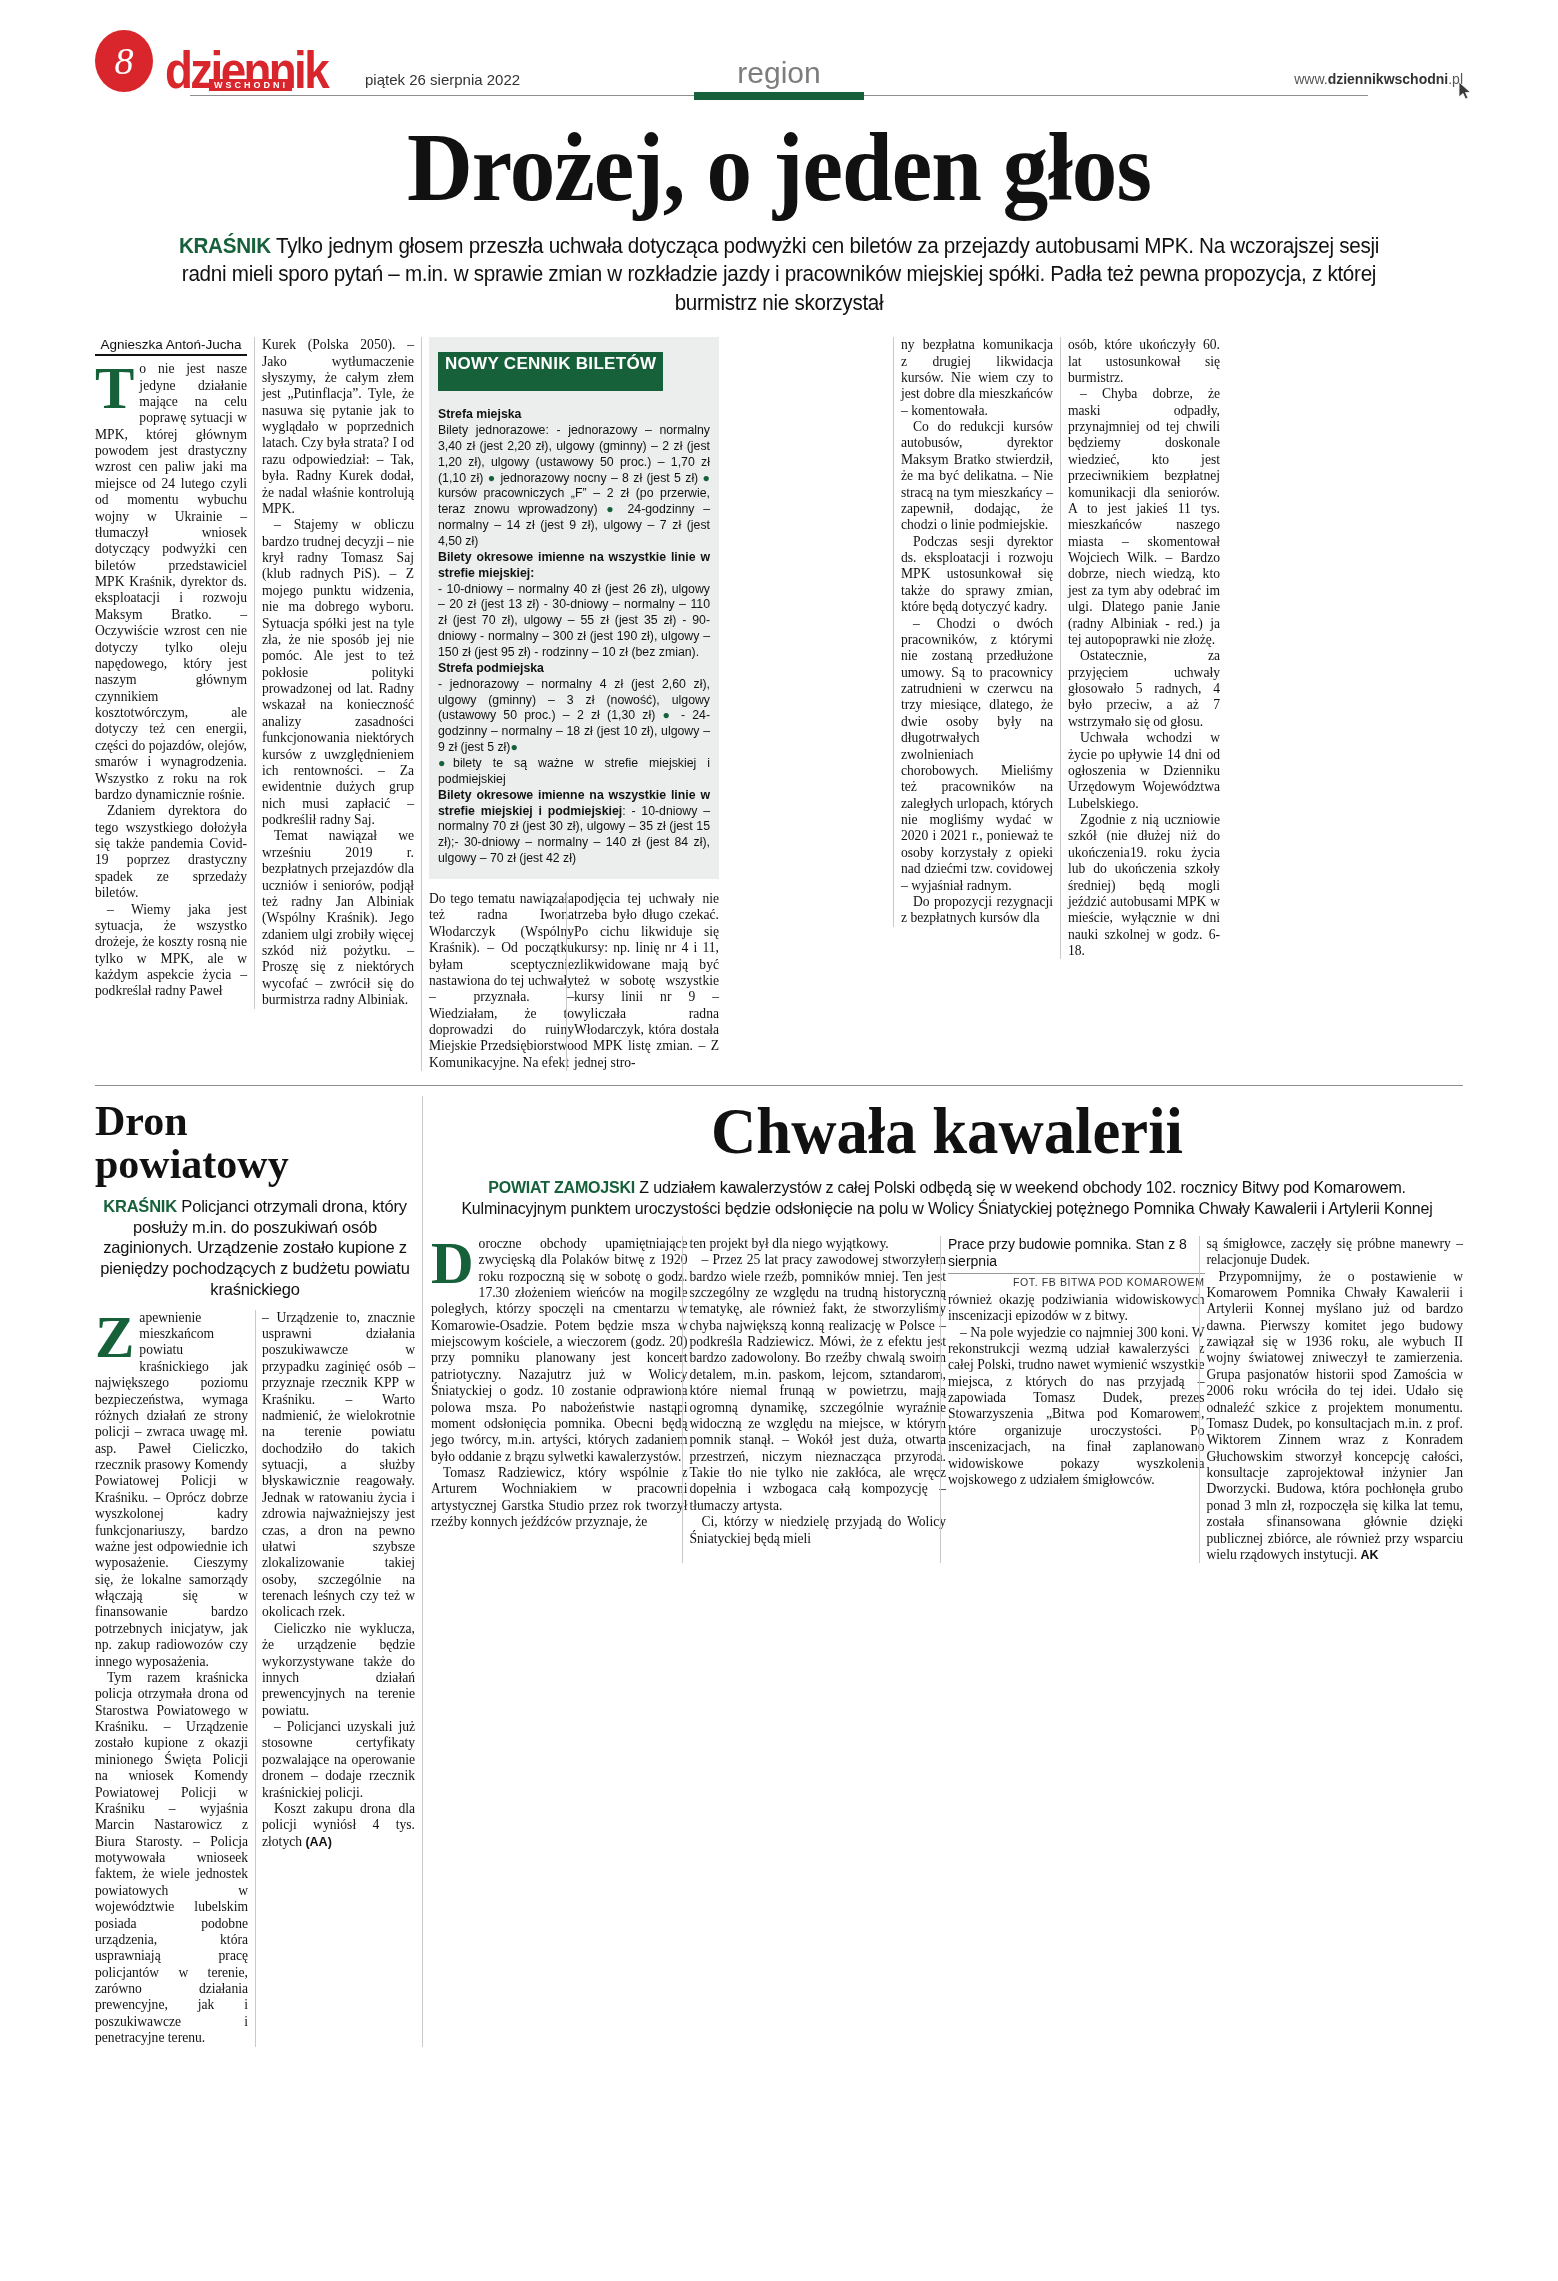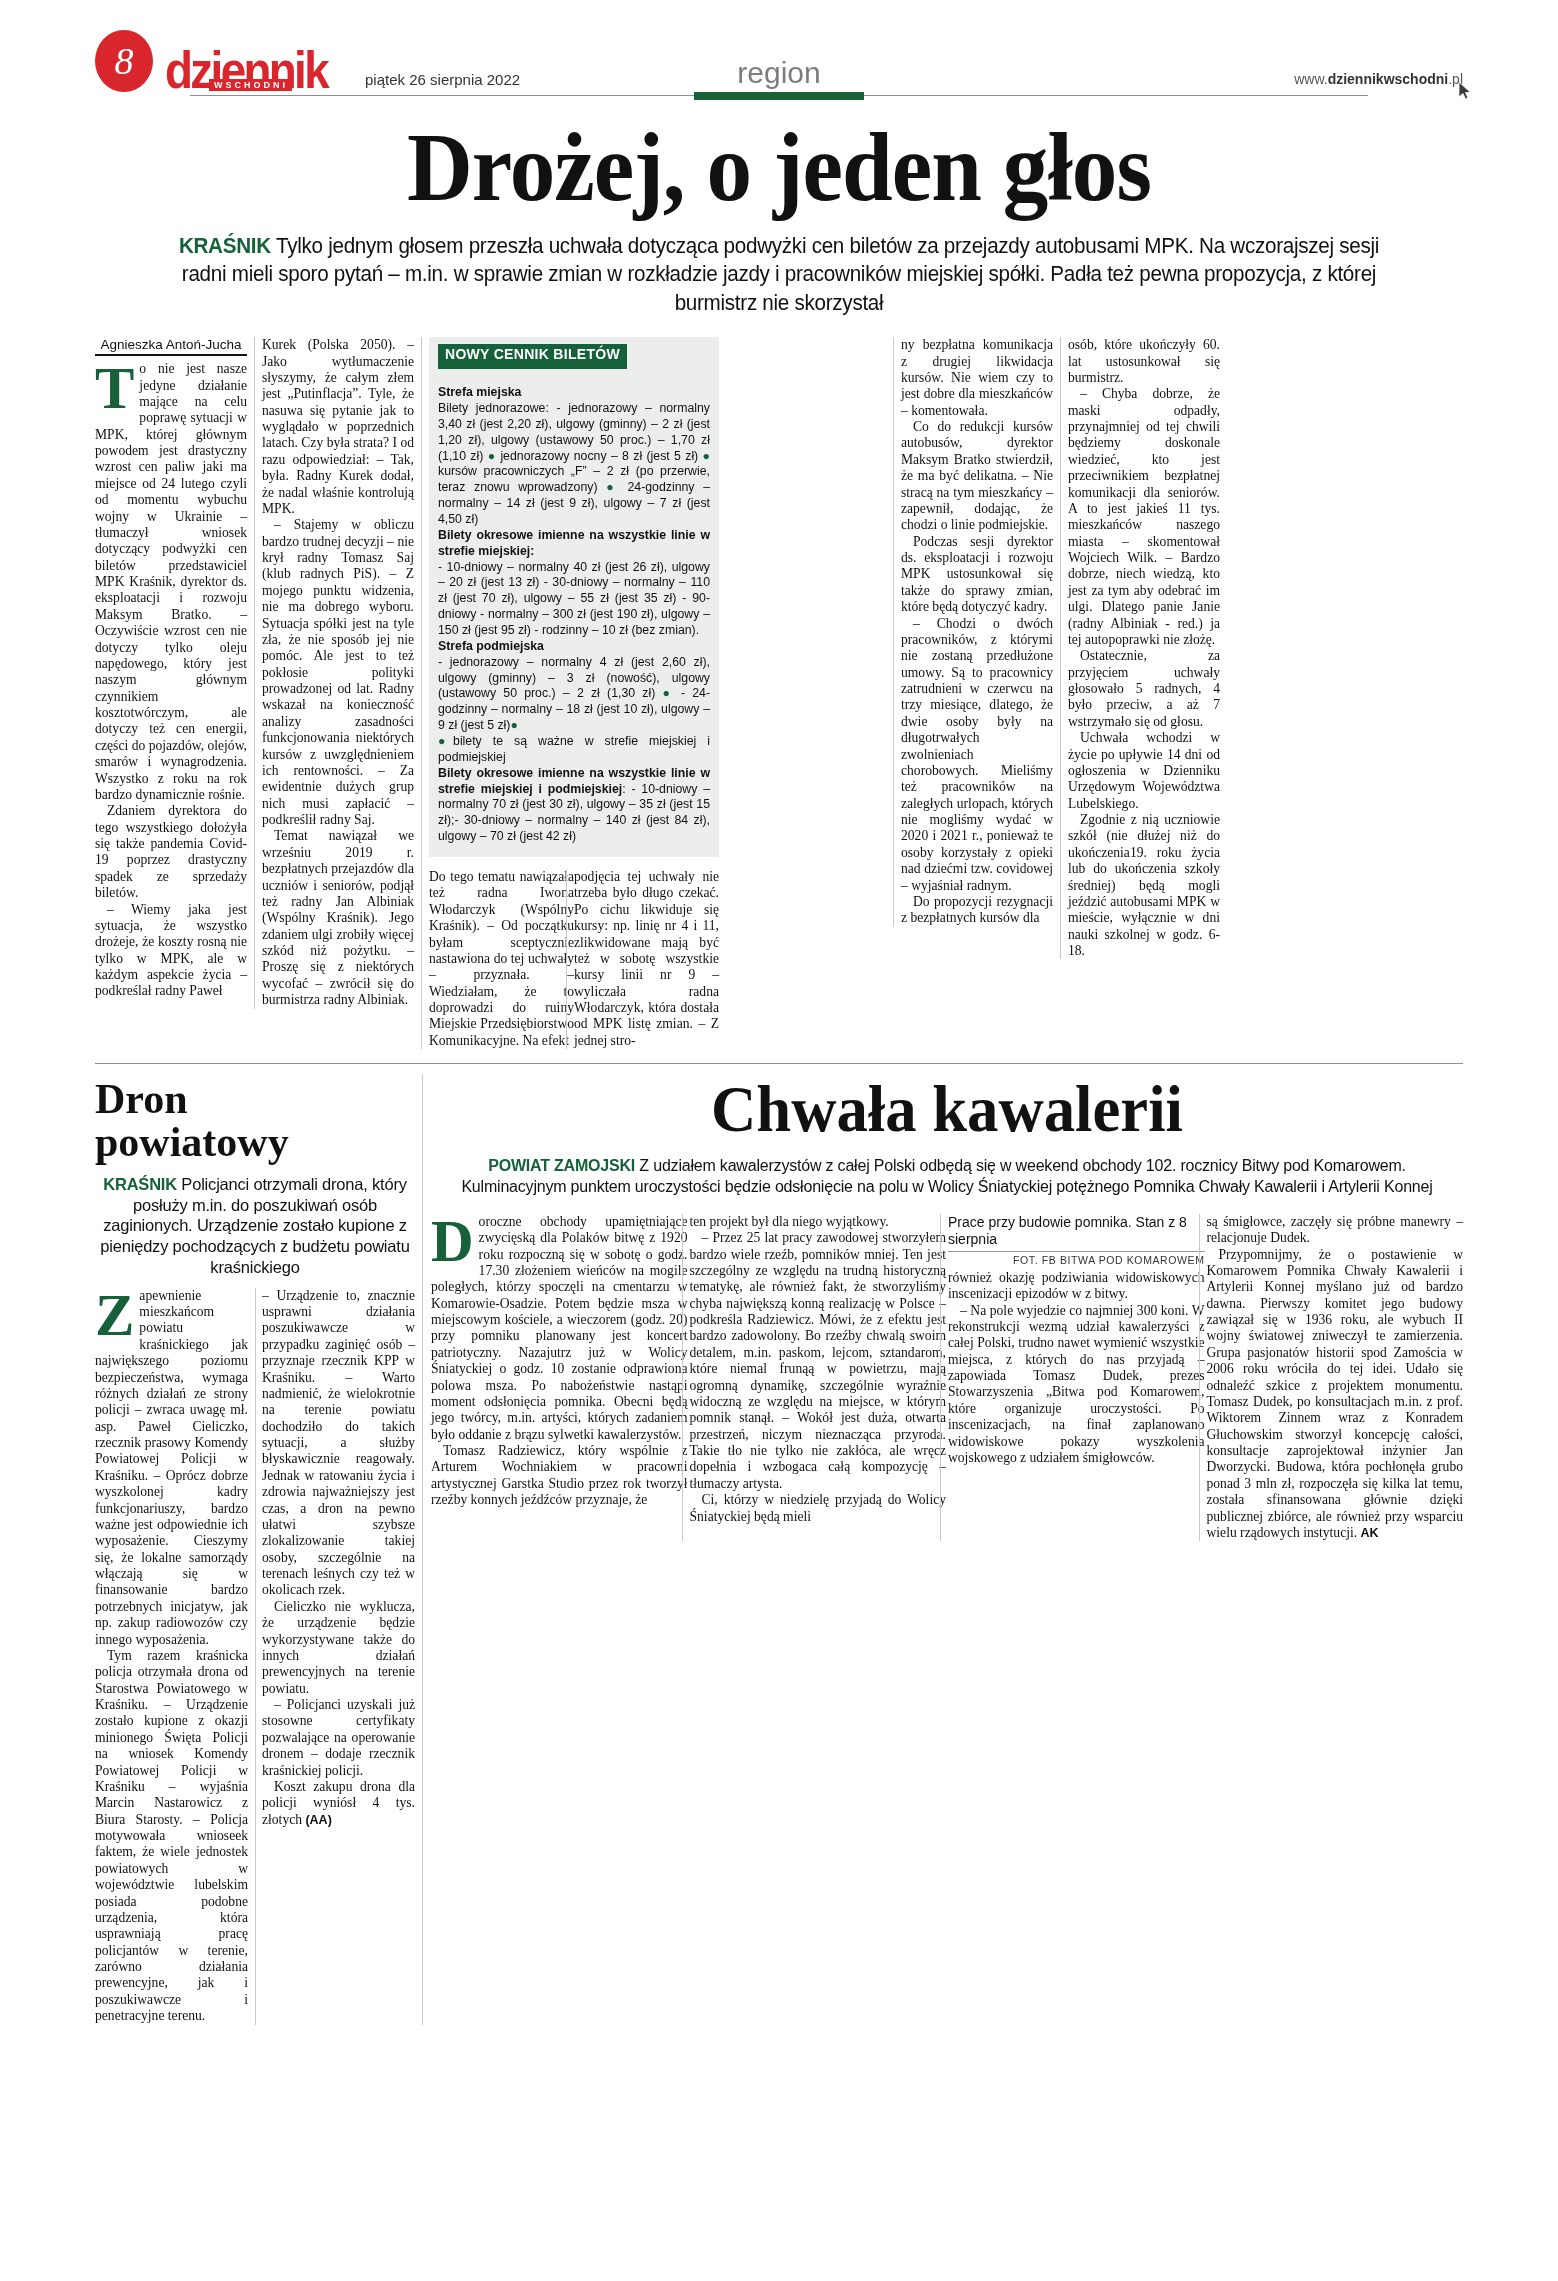--- a/index.html
+++ b/index.html
@@ -130,24 +130,25 @@
 
   
   .pricebox {
     background:#eceded;
     padding:7px 9px 12px 9px;
   }
   .pricebox-title {
     display:inline-block;
     background:#16603a; color:#fff;
     font-family:"Liberation Sans", sans-serif;
-    font-weight:bold; font-size:14px;
+    font-weight:bold; font-size:17px;
     letter-spacing:0.3px;
-    padding:2px 7px 7px 7px;
+    padding:2px 7px 17px 7px;
     margin-bottom:4px;
+    margin-top:8px;
   }
   .pricebox .pb {
     font-family:"Liberation Sans", sans-serif;
     font-size:12.3px;
     line-height:1.29;
     text-align:justify;
     color:#111;
     margin-top:12px;
   }
   .pricebox .pb p { margin:0; }

